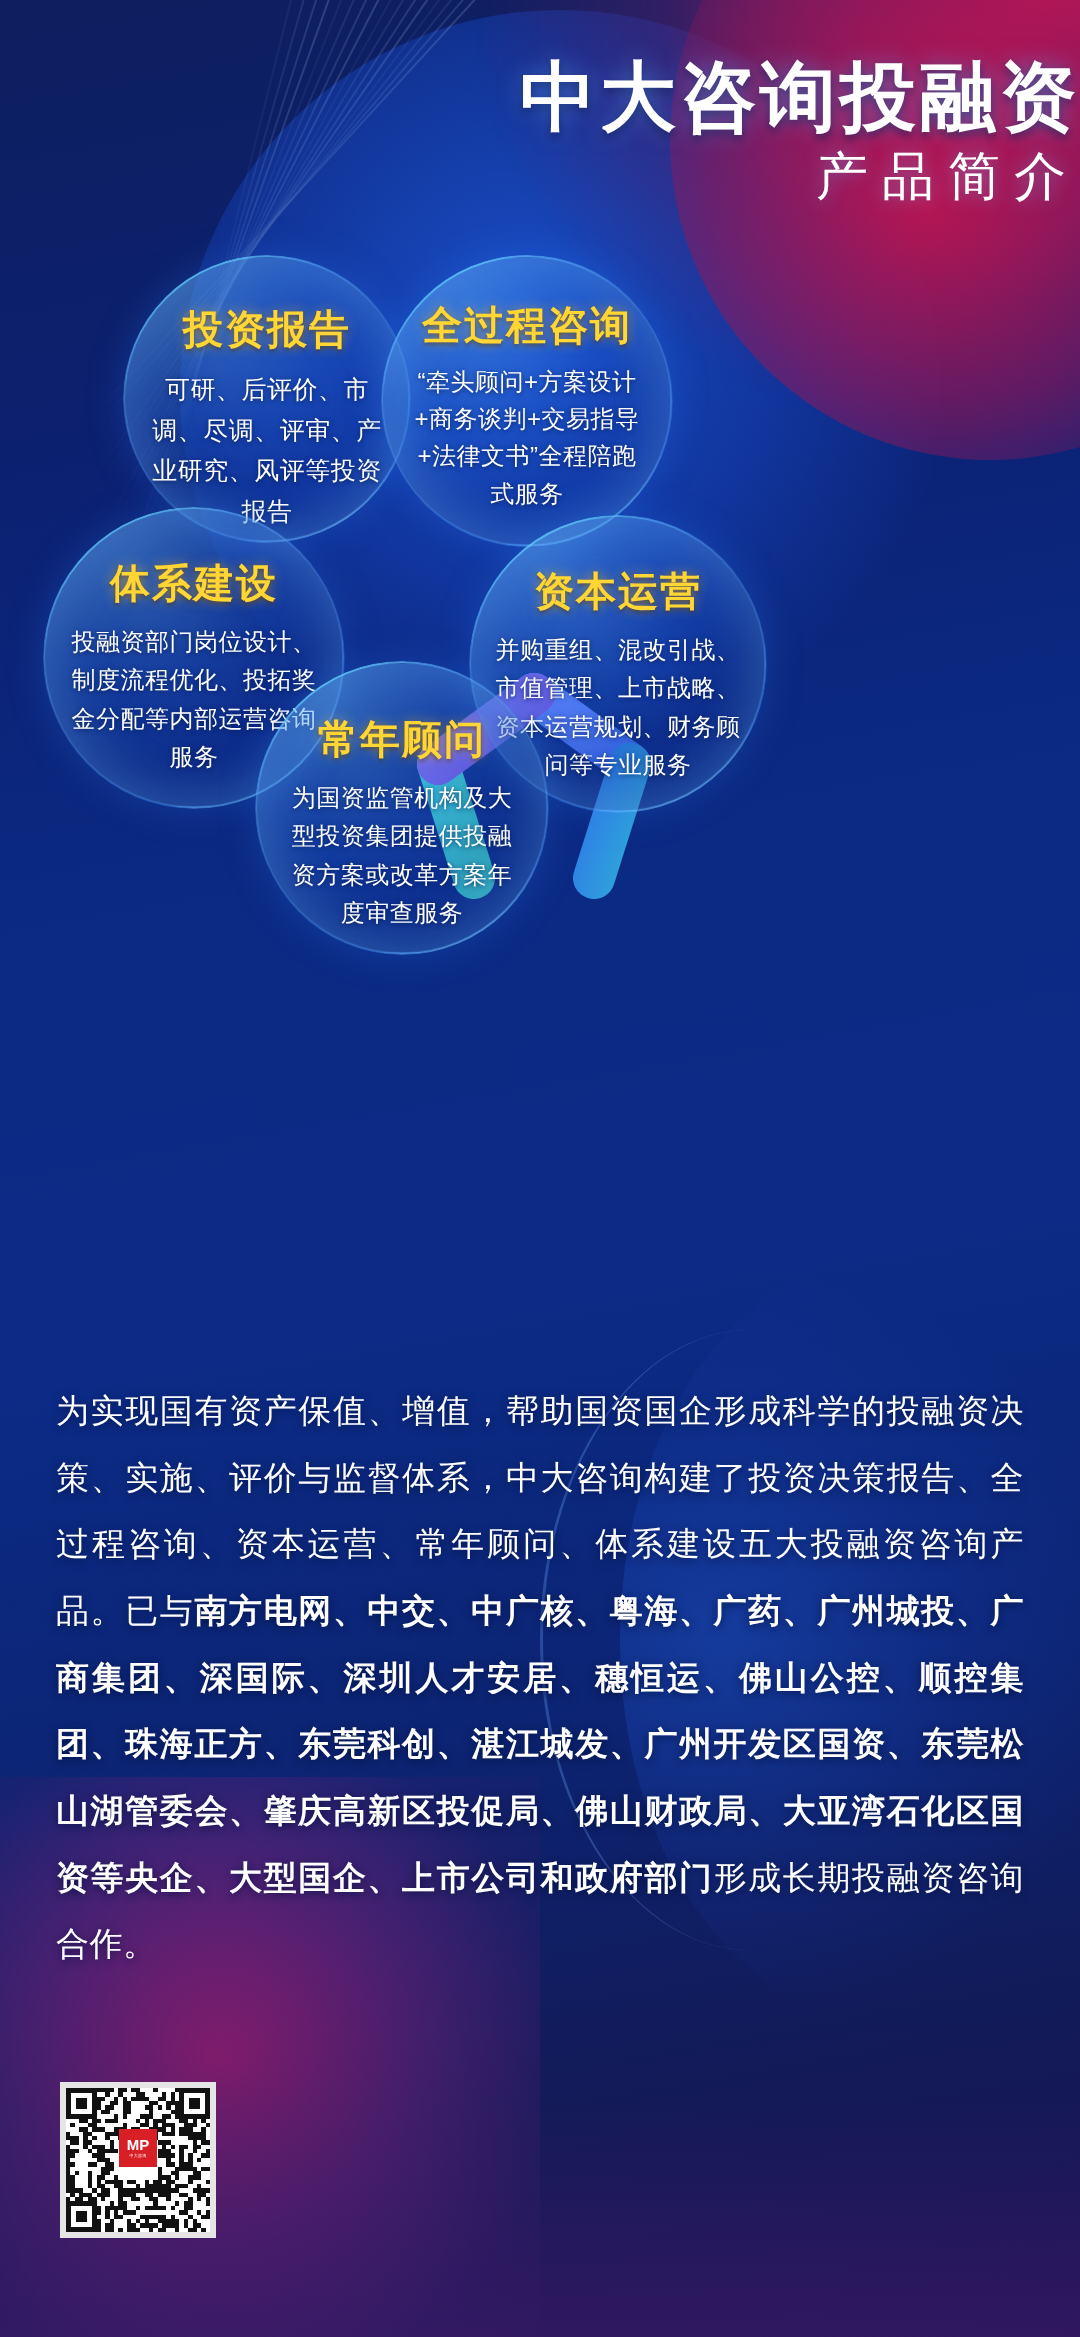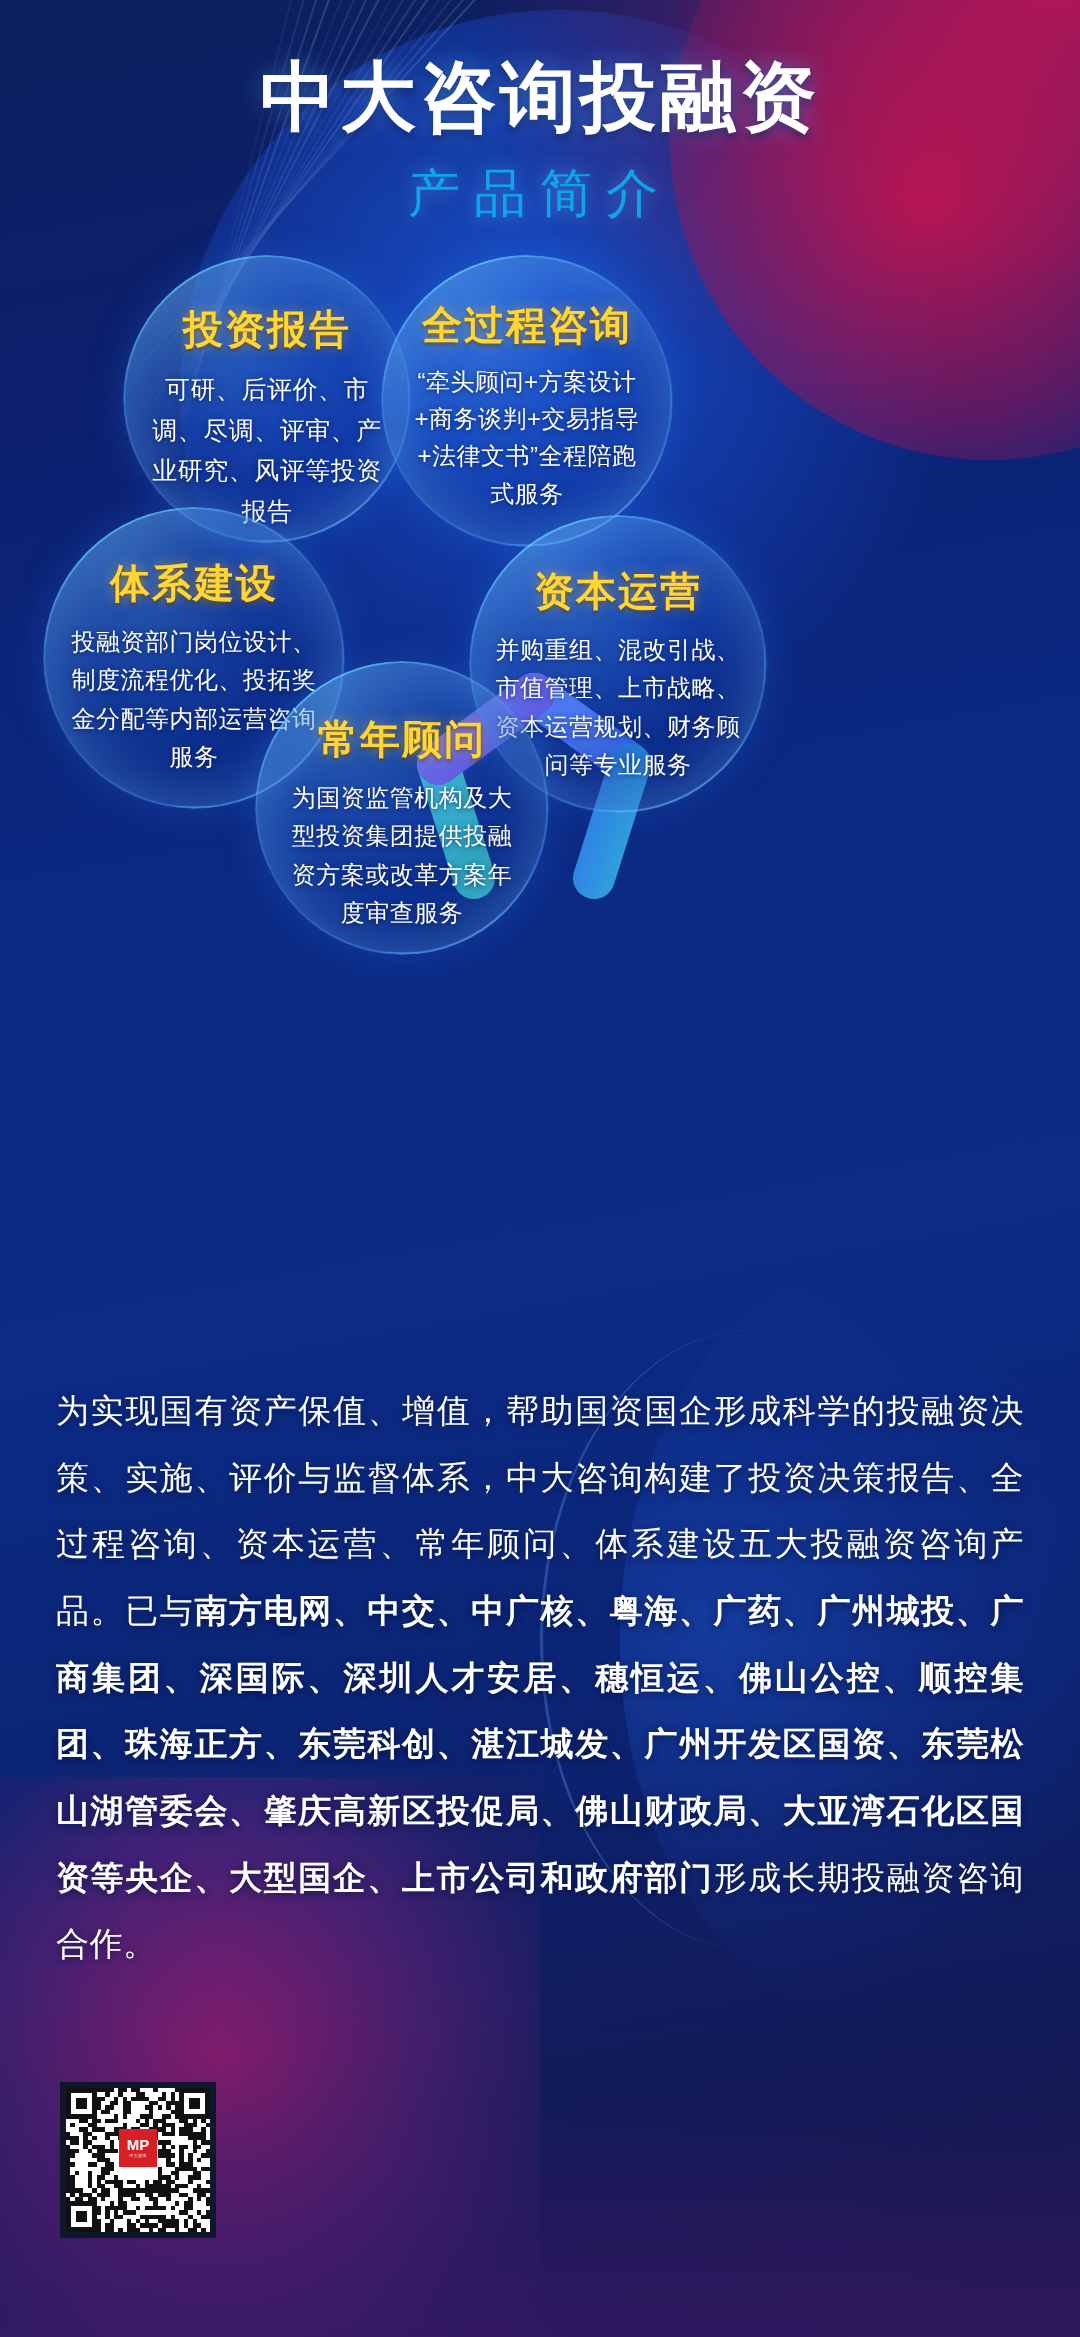--- a/index.html
+++ b/index.html
@@ -56,28 +56,28 @@
     border-radius:50% 0 0 50%;
   }
   .bg-swoosh2{
     position:absolute; right:120px; top:1330px;
     width:420px; height:620px;
     border-left:3px solid rgba(110,165,255,.30);
     border-radius:60% 0 0 60%;
   }
 
   
-  .header{ position:absolute; top:56px; left:0; width:1080px; text-align:center; z-index:6; }
+  .header{ position:absolute; top:56px; left:0; width:1080px; text-align:right; z-index:6; }
   .title{
     font-size:76px; font-weight:bold; color:#ffffff; letter-spacing:4px;
     text-shadow:0 0 22px rgba(90,160,255,.55), 0 4px 10px rgba(0,10,50,.6);
     line-height:1.08;
   }
   .subtitle{
-    margin-top:21px; font-size:52px; color:#0ea5e9; letter-spacing:14px;
+    margin-top:4px; font-size:52px; color:#ffffff; letter-spacing:14px;
     text-shadow:0 0 18px rgba(110,180,255,.55);
   }
 
   
   .star-wrap{ position:absolute; left:384px; top:660px; width:300px; height:300px; z-index:3; }
 
   
   .bubbles{ position:absolute; top:0; left:0; width:1080px; height:1380px; z-index:4; }
   .bubble{
     position:absolute; border-radius:50%;
@@ -129,21 +129,21 @@
     position:absolute; left:56px; top:1378px; width:968px; z-index:5;
     font-size:33px; line-height:2.02; color:#ffffff; letter-spacing:.5px;
     text-shadow:0 2px 8px rgba(0,16,60,.8);
     text-align:justify;
   }
   .para b{ font-weight:bold; }
 
   
   .footer{ position:absolute; left:60px; top:2082px; width:980px; height:180px; z-index:6; display:flex; align-items:flex-start; }
   .qr{
-    width:156px; height:156px; background:#0f172a; padding:6px; position:relative; flex:0 0 auto;
+    width:156px; height:156px; background:#e5e5e5; padding:6px; position:relative; flex:0 0 auto;
   }
   .qr-canvas{ width:100%; height:100%; position:relative; background:#fff; }
   .qr-logo{
     position:absolute; left:50%; top:42%; transform:translate(-50%,-50%);
     width:38px; height:38px; background:#d81f26; color:#fff;
     display:flex; flex-direction:column; align-items:center; justify-content:center;
     font-size:15px; font-weight:bold; line-height:1;
   }
   .qr-logo small{ font-size:4px; font-weight:normal; margin-top:2px; letter-spacing:.3px; }
   .slogan-box{

